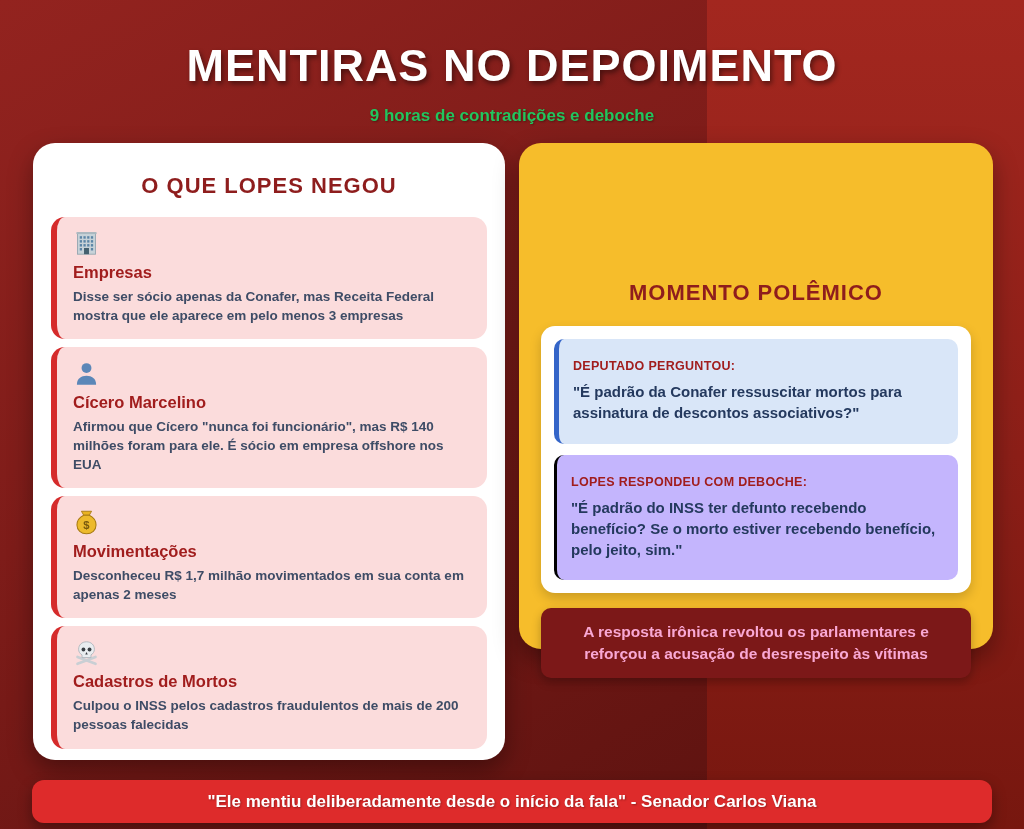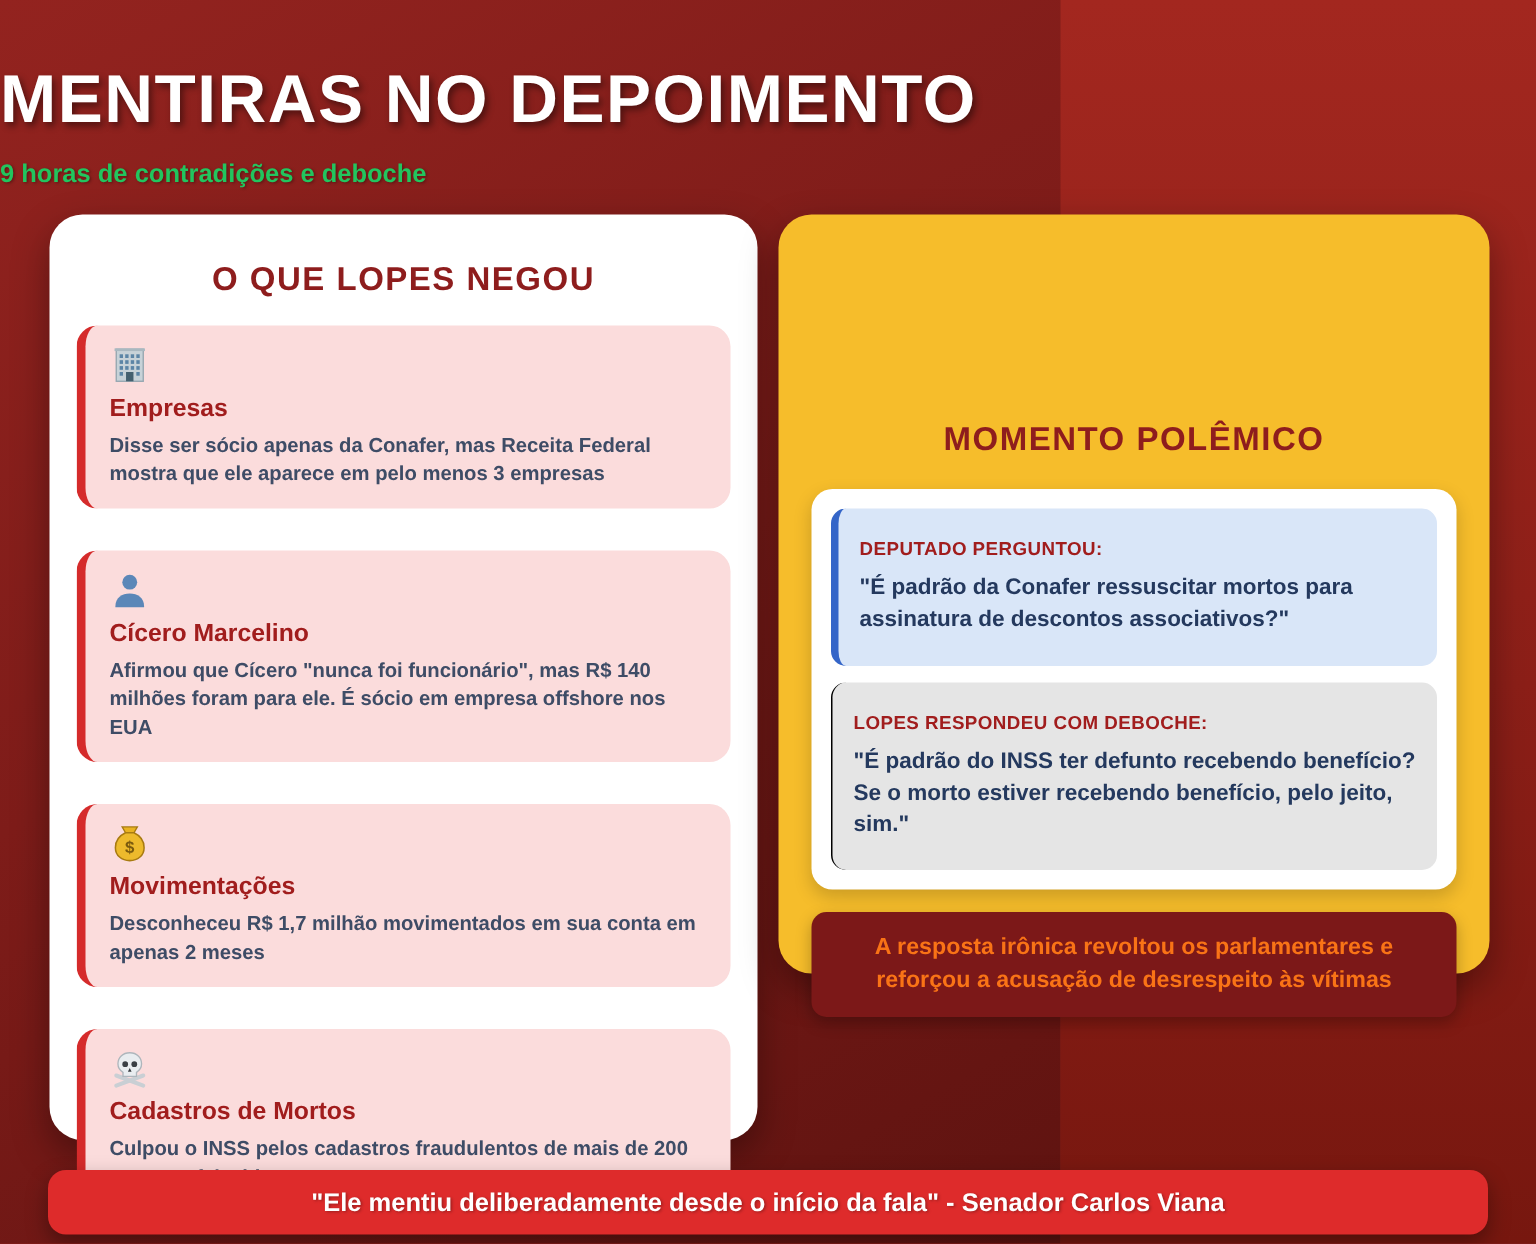--- a/index.html
+++ b/index.html
@@ -10,68 +10,68 @@
   }
   .bg-left{
     position:absolute;left:0;top:0;width:707px;height:829px;
     background:linear-gradient(150deg,#93231F 0%,#7E1C19 45%,#5E1310 100%);
   }
   .bg-right{
     position:absolute;left:707px;top:0;width:317px;height:829px;
     background:linear-gradient(180deg,#A3271F 0%,#8C1F18 55%,#77170F 100%);
   }
   
-  .header{position:absolute;top:0;left:0;width:1024px;}
+  .header{position:absolute;top:0;left:0;width:1024px;text-align:center;}
   .main-title{
     margin:0;padding-top:40px;font-size:45px;font-weight:900;letter-spacing:1px;
     color:#ffffff;text-shadow:2px 3px 5px rgba(0,0,0,0.45);
   }
   .subtitle{
     margin:0;padding-top:14px;font-size:17px;font-weight:700;color:#22c55e;
     text-shadow:1px 1px 2px rgba(0,0,0,0.35);
   }
   
   .left-card{
     position:absolute;left:33px;top:143px;width:472px;height:617px;box-sizing:border-box;
     background:#ffffff;border-radius:22px;padding:16px 18px;
     box-shadow:0 10px 24px rgba(0,0,0,0.35);
   }
   .left-card-title{
     margin:0;padding:14px 0 18px;text-align:center;
     font-size:22px;font-weight:800;letter-spacing:1px;color:#8E1D1D;
   }
   .deny-item{
     background:#FBDCDC;border-left:6px solid #D52B2B;border-radius:14px;
-    padding:13px 16px 14px;margin-bottom:28px;
+    padding:13px 16px 14px;margin-bottom:8px;
   }
   .deny-icon{width:27px;height:27px;display:block;margin-bottom:6px;}
   .deny-heading{color:#A11D1D;font-size:16.5px;font-weight:800;margin:4px 0 6px;}
   .deny-text{color:#3E4C66;font-size:13.5px;font-weight:700;line-height:1.38;}
   
   .right-card{
     position:absolute;left:519px;top:143px;width:474px;height:506px;box-sizing:border-box;
     background:#F6BD2B;border-radius:22px;padding:0 22px;
     box-shadow:0 10px 24px rgba(0,0,0,0.35);
   }
   .right-card-title{
     margin:0;padding:137px 0 20px;text-align:center;
     font-size:22px;font-weight:800;letter-spacing:1px;color:#8E1D1D;
   }
   .exchange-card{
     background:#ffffff;border-radius:14px;padding:13px;
     box-shadow:0 5px 12px rgba(0,0,0,0.18);
   }
   .q-box{border-radius:10px;padding:20px 14px;}
   .q-box.question{background:#D9E6F8;border-left:5px solid #3465C8;margin-bottom:11px;}
-  .q-box.answer{background:#e5e5e5;border-left:1px solid #000000;}
+  .q-box.answer{background:#c4b5fd;border-left:3px solid #000000;}
   .q-label{color:#A11D1D;font-size:12.5px;font-weight:800;letter-spacing:.3px;margin-bottom:8px;}
   .q-quote{color:#24395E;font-size:15px;font-weight:800;line-height:1.42;}
   .verdict-box{
     margin-top:15px;background:#7C1818;border-radius:10px;padding:13px 18px;
-    text-align:center;color:#f97316;font-weight:800;font-size:15.5px;line-height:1.42;
+    text-align:center;color:#f9a8d4;font-weight:800;font-size:15.5px;line-height:1.42;
     box-shadow:0 4px 10px rgba(0,0,0,0.25);
   }
   
   .footer-banner{
     position:absolute;left:32px;top:780px;width:960px;height:43px;box-sizing:border-box;
     background:#DE2B2B;border-radius:12px;display:flex;align-items:center;justify-content:center;
     box-shadow:0 6px 14px rgba(0,0,0,0.35);
   }
   .footer-quote{
     color:#ffffff;font-size:17px;font-weight:800;

